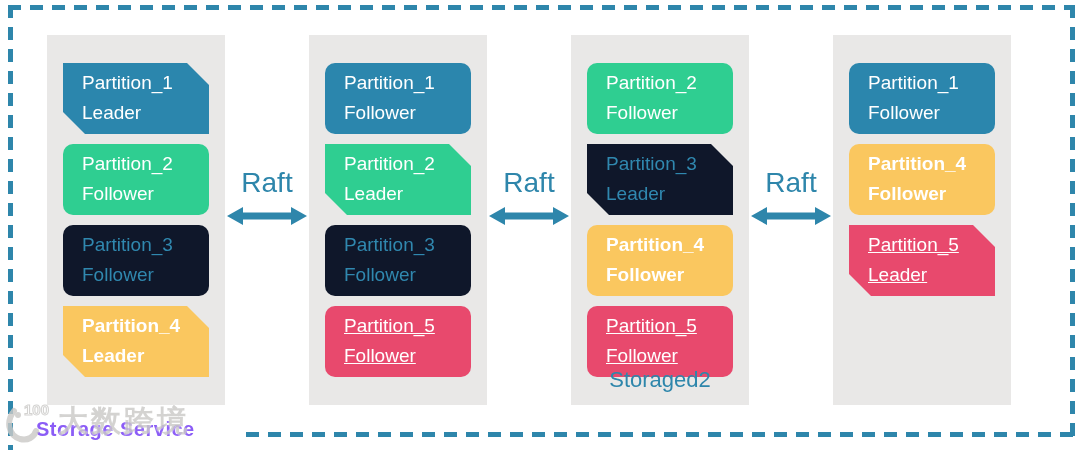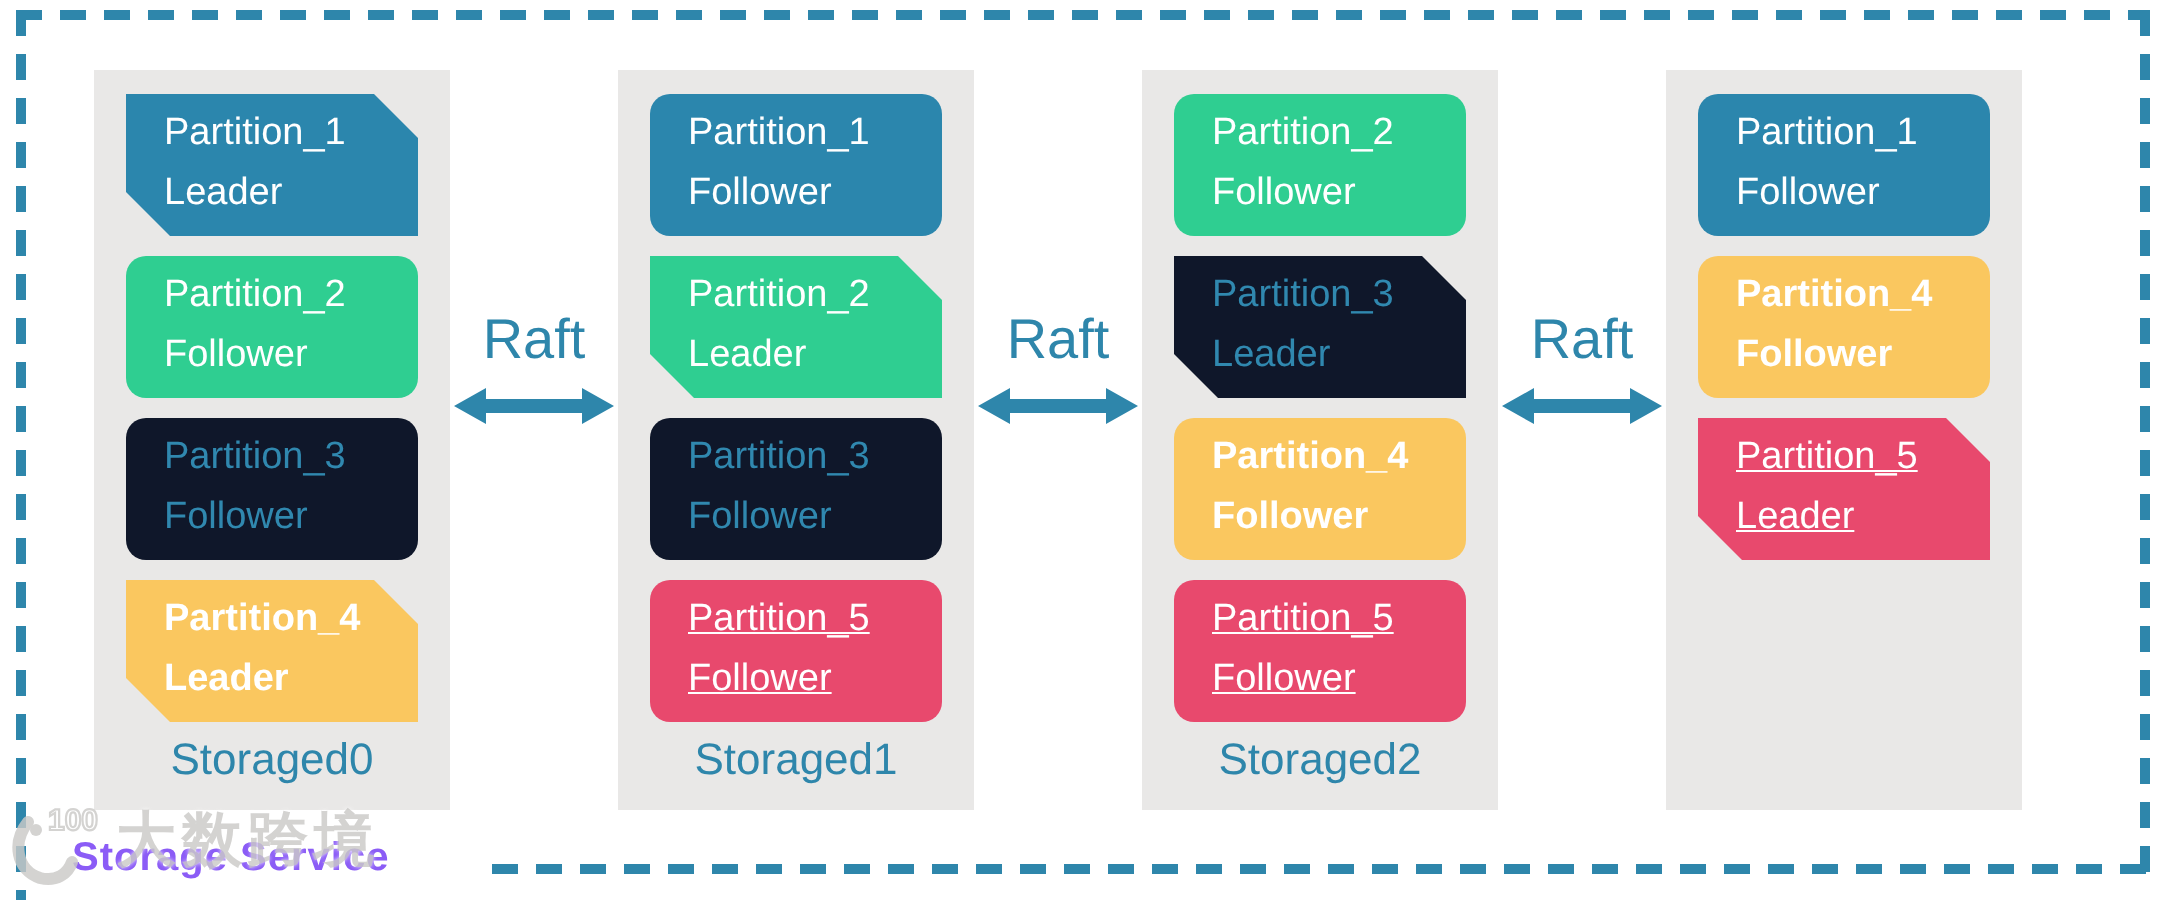--- a/index.html
+++ b/index.html
@@ -9,34 +9,34 @@
   .h-dash{position:absolute;height:5px;
           background:repeating-linear-gradient(90deg,#2E86AB 0 13px,transparent 13px 22px);}
   .v-dash{position:absolute;width:5px;
           background:repeating-linear-gradient(180deg,#2E86AB 0 13px,transparent 13px 22px);}
   .b-top{left:8px;top:5px;width:1067px;}
   .b-left{left:8px;top:5px;height:445px;}
   .b-right{left:1070px;top:5px;height:432px;}
   .b-bottom{left:246px;top:432px;width:829px;}
   
   .column{position:absolute;top:35px;width:178px;height:370px;background:#E9E8E7;
-          padding-top:12px;box-sizing:border-box;}
+          padding-top:28px;box-sizing:border-box;}
   .col0{left:47px;} .col1{left:309px;} .col2{left:571px;} .col3{left:833px;}
   .col-label{position:absolute;bottom:12px;left:0;width:100%;text-align:center;
              color:#2E86AB;font-size:22px;}
   
   .pbox{width:146px;height:71px;margin:0 auto 10px auto;box-sizing:border-box;
         padding:5px 0 0 19px;font-size:19px;line-height:30px;color:#ffffff;}
   .leader{clip-path:polygon(0 0,calc(100% - 22px) 0,100% 22px,100% 100%,22px 100%,0 calc(100% - 22px));}
   .follower{border-radius:10px;}
   .c-blue{background:#2B86AD;} .c-green{background:#2FCE91;}
   .c-gray{background:#0f172a;color:#3088AF;}
   .c-yellow{background:#FAC75F;font-weight:bold;} .c-red{background:#E8496D;text-decoration:underline;}
   
-  .raft{position:absolute;top:154px;width:84px;text-align:center;color:#2E86AB;}
+  .raft{position:absolute;top:167px;width:84px;text-align:center;color:#2E86AB;}
   .raft-a{left:225px;} .raft-b{left:487px;} .raft-c{left:749px;}
   .raft-label{font-size:28px;line-height:32px;}
   .raft svg{display:block;margin:6px auto 0 auto;}
   
   .title{position:absolute;left:36px;top:418px;font-size:20px;font-weight:bold;
          color:#8b5cf6;z-index:3;letter-spacing:0.5px;}
   .wm{position:absolute;left:4px;top:399px;display:flex;align-items:flex-start;gap:4px;
       opacity:0.82;z-index:4;pointer-events:none;}
   .wm-text{font-size:30px;font-weight:bold;color:#CBCAC8;letter-spacing:3px;
            text-shadow:0 0 2px #ffffff;line-height:44px;}
@@ -61,41 +61,39 @@
       <div>Follower</div>
     </div>
     <div class="pbox follower c-gray">
       <div>Partition_3</div>
       <div>Follower</div>
     </div>
     <div class="pbox leader c-yellow">
       <div>Partition_4</div>
       <div>Leader</div>
     </div>
-    <div class="col-label">Storaged0</div>
   </div>
 
   <div class="column col1">
     <div class="pbox follower c-blue">
       <div>Partition_1</div>
       <div>Follower</div>
     </div>
     <div class="pbox leader c-green">
       <div>Partition_2</div>
       <div>Leader</div>
     </div>
     <div class="pbox follower c-gray">
       <div>Partition_3</div>
       <div>Follower</div>
     </div>
     <div class="pbox follower c-red">
       <div>Partition_5</div>
       <div>Follower</div>
     </div>
-    <div class="col-label">Storaged1</div>
   </div>
 
   <div class="column col2">
     <div class="pbox follower c-green">
       <div>Partition_2</div>
       <div>Follower</div>
     </div>
     <div class="pbox leader c-gray">
       <div>Partition_3</div>
       <div>Leader</div>

